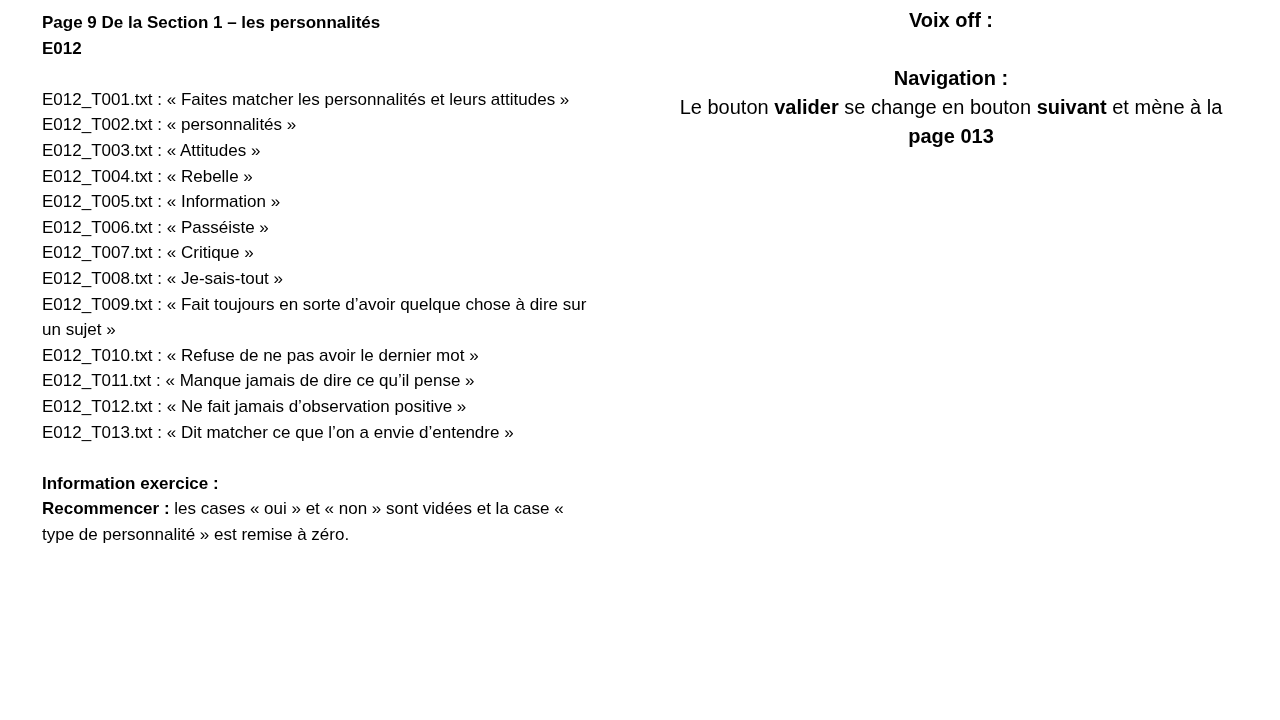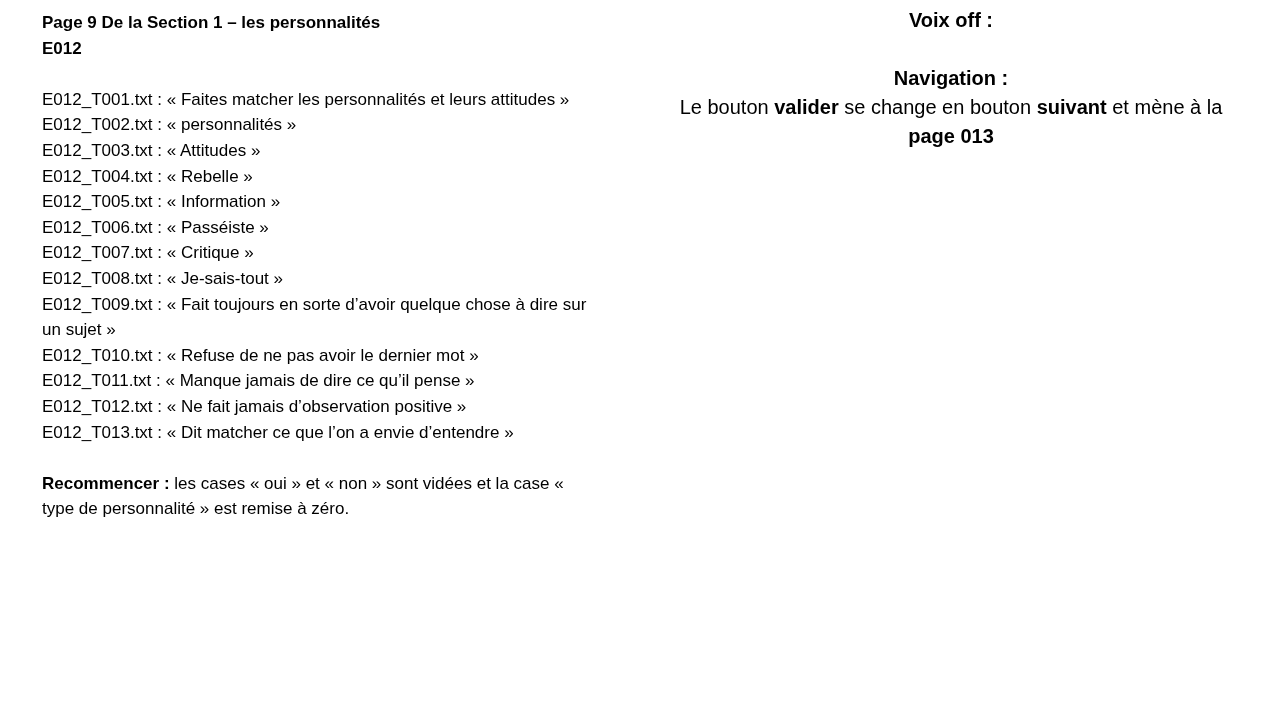--- a/index.html
+++ b/index.html
@@ -28,20 +28,21 @@
   <div class="line"><span>E012_T006.txt :</span> <span>« Passéiste »</span></div>
   <div class="line"><span>E012_T007.txt :</span> <span>« Critique »</span></div>
   <div class="line"><span>E012_T008.txt :</span> <span>« Je-sais-tout »</span></div>
   <div class="wrap"><span>E012_T009.txt :</span> <span>« Fait toujours en sorte d’avoir quelque chose à dire sur un sujet »</span></div>
   <div class="line"><span>E012_T010.txt :</span> <span>« Refuse de ne pas avoir le dernier mot »</span></div>
   <div class="line"><span>E012_T011.txt :</span> <span>« Manque jamais de dire ce qu’il pense »</span></div>
   <div class="line"><span>E012_T012.txt :</span> <span>« Ne fait jamais d’observation positive »</span></div>
   <div class="line"><span>E012_T013.txt :</span> <span>« Dit matcher ce que l’on a envie d’entendre »</span></div>
 
   <div class="blank"></div>
+  <div class="line b">Information exercice :</div>
   <div class="wrap"><span class="b">Recommencer :</span> <span>les cases « oui » et « non » sont vidées et la case « type de personnalité » est remise à zéro.</span></div>
 </div>
 
 <div class="right">
   <div class="line b">Voix off :</div>
   <div class="blank"></div>
   <div class="line b">Navigation :</div>
   <div class="wrap"><span>Le bouton </span><span class="b">valider</span><span> se change en bouton </span><span class="b">suivant</span><span> et mène à la </span><span class="b">page 013</span></div>
 </div>
 

